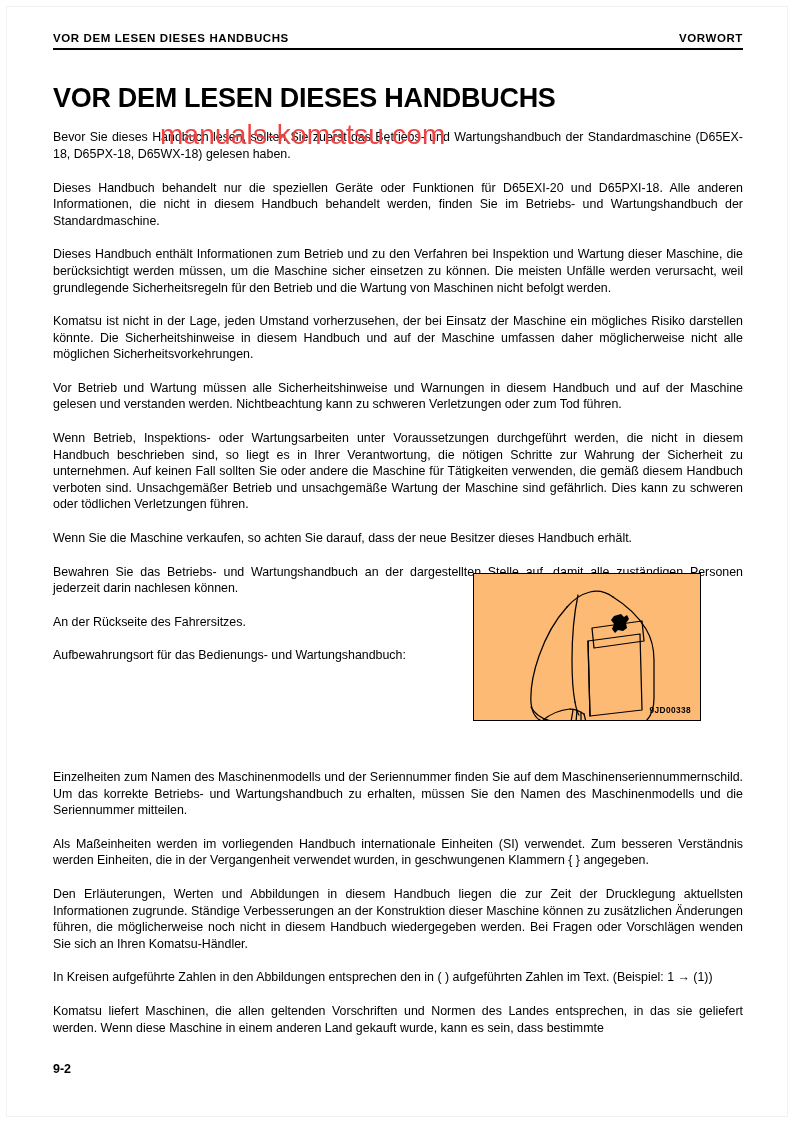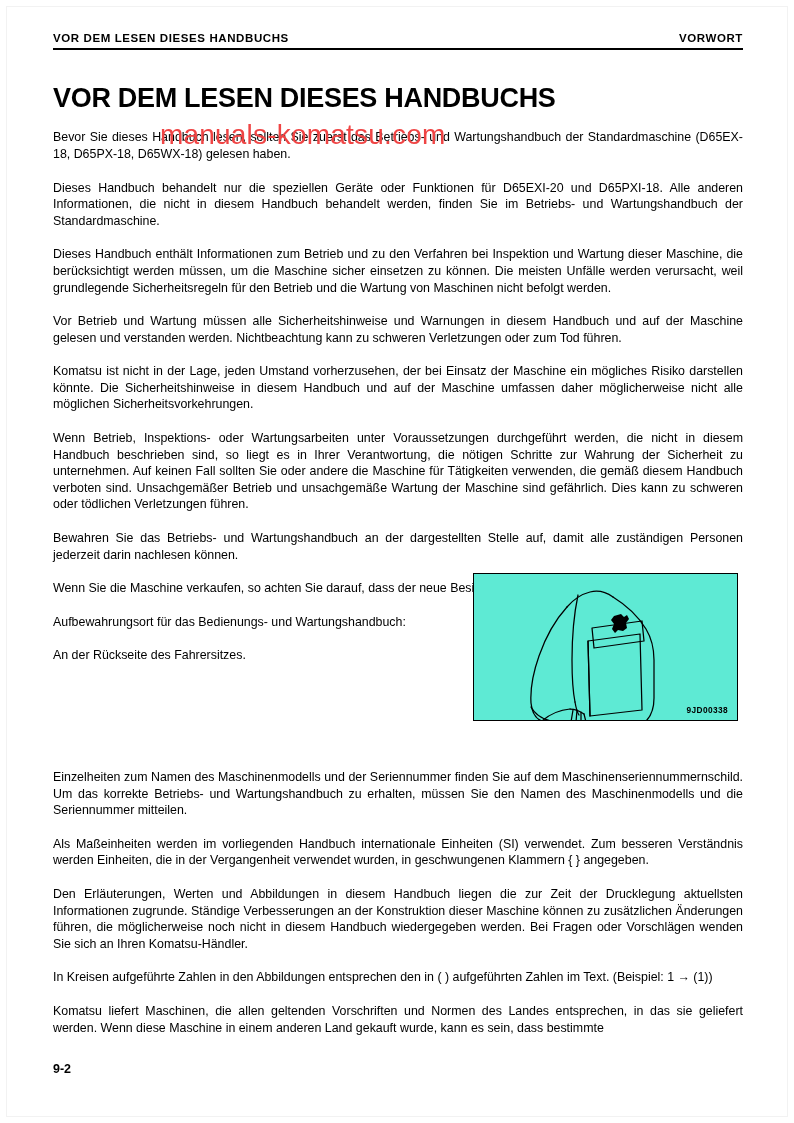--- a/index.html
+++ b/index.html
@@ -88,24 +88,24 @@
   p.body:last-child { margin-bottom: 0; }
 
   
   .flow { position: relative; }
 
   
   .figure {
     position: absolute;
     left: 473px;
     top: 573px;
-    width: 265px;
+    width: 228px;
     height: 148px;
     border: 1.4px solid #000;
-    background: #5eead4;
+    background: #fdba74;
     box-sizing: border-box;
     overflow: hidden;
   }
   .figure svg { display: block; }
   .figure-code {
     position: absolute;
     right: 9px;
     bottom: 5px;
     font-size: 8.3px;
     font-weight: bold;
@@ -146,27 +146,27 @@
       <span>VORWORT</span>
     </div>
     <div class="runhead-rule"></div>
 
     <h1 class="chapter-title">VOR DEM LESEN DIESES HANDBUCHS</h1>
 
     <div class="flow">
       <p class="body">Bevor Sie dieses Handbuch lesen, sollten Sie zuerst das Betriebs- und Wartungshandbuch der Standardmaschine (D65EX-18, D65PX-18, D65WX-18) gelesen haben.</p>
       <p class="body">Dieses Handbuch behandelt nur die speziellen Geräte oder Funktionen für D65EXI-20 und D65PXI-18. Alle anderen Informationen, die nicht in diesem Handbuch behandelt werden, finden Sie im Betriebs- und Wartungshandbuch der Standardmaschine.</p>
       <p class="body">Dieses Handbuch enthält Informationen zum Betrieb und zu den Verfahren bei Inspektion und Wartung dieser Maschine, die berücksichtigt werden müssen, um die Maschine sicher einsetzen zu können. Die meisten Unfälle werden verursacht, weil grundlegende Sicherheitsregeln für den Betrieb und die Wartung von Maschinen nicht befolgt werden.</p>
+      <p class="body">Komatsu ist nicht in der Lage, jeden Umstand vorherzusehen, der bei Einsatz der Maschine ein mögliches Risiko darstellen könnte. Die Sicherheitshinweise in diesem Handbuch und auf der Maschine umfassen daher möglicherweise nicht alle möglichen Sicherheitsvorkehrungen.</p>
       <p class="body">Vor Betrieb und Wartung müssen alle Sicherheitshinweise und Warnungen in diesem Handbuch und auf der Maschine gelesen und verstanden werden. Nichtbeachtung kann zu schweren Verletzungen oder zum Tod führen.</p>
-      <p class="body">Komatsu ist nicht in der Lage, jeden Umstand vorherzusehen, der bei Einsatz der Maschine ein mögliches Risiko darstellen könnte. Die Sicherheitshinweise in diesem Handbuch und auf der Maschine umfassen daher möglicherweise nicht alle möglichen Sicherheitsvorkehrungen.</p>
       <p class="body">Wenn Betrieb, Inspektions- oder Wartungsarbeiten unter Voraussetzungen durchgeführt werden, die nicht in diesem Handbuch beschrieben sind, so liegt es in Ihrer Verantwortung, die nötigen Schritte zur Wahrung der Sicherheit zu unternehmen. Auf keinen Fall sollten Sie oder andere die Maschine für Tätigkeiten verwenden, die gemäß diesem Handbuch verboten sind. Unsachgemäßer Betrieb und unsachgemäße Wartung der Maschine sind gefährlich. Dies kann zu schweren oder tödlichen Verletzungen führen.</p>
+      <p class="body">Wenn Sie die Maschine verkaufen, so achten Sie darauf, dass der neue Besitzer dieses Handbuch erhält.</p>
       <p class="body">Bewahren Sie das Betriebs- und Wartungshandbuch an der dargestellten Stelle auf, damit alle zuständigen Personen jederzeit darin nachlesen können.</p>
-      <p class="body">Wenn Sie die Maschine verkaufen, so achten Sie darauf, dass der neue Besitzer dieses Handbuch erhält.</p>
+      <p class="body">An der Rückseite des Fahrersitzes.</p>
       <p class="body">Aufbewahrungsort für das Bedienungs- und Wartungshandbuch:</p>
-      <p class="body">An der Rückseite des Fahrersitzes.</p>
     </div>
 
   </div>
 
   <div class="watermark">manuals-komatsu.com</div>
 
   <div class="figure">
     <svg width="255" height="146" viewBox="0 0 255 146" xmlns="http://www.w3.org/2000/svg">
       <g fill="none" stroke="#000" stroke-width="1.25" stroke-linejoin="round" stroke-linecap="round">
 

